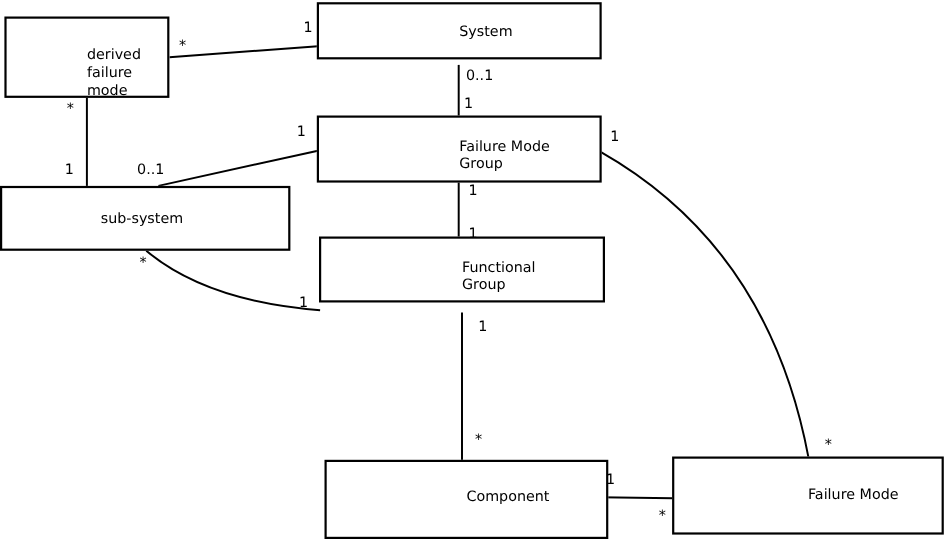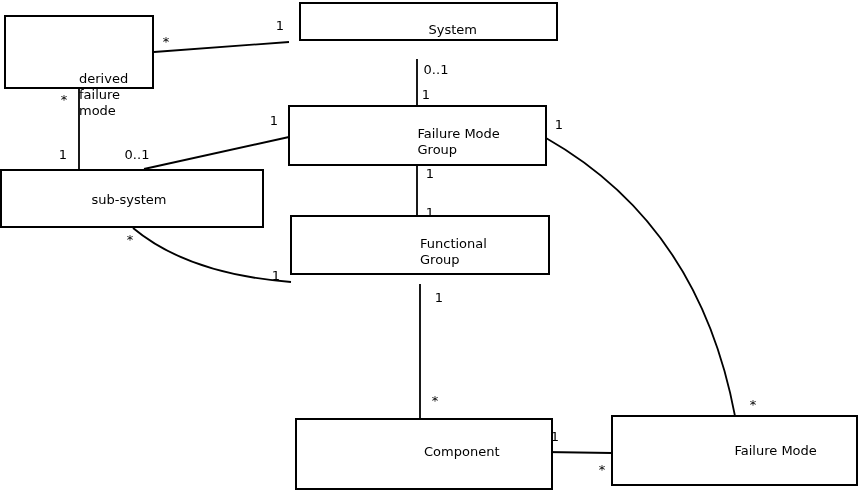--- a/index.html
+++ b/index.html
@@ -61,26 +61,26 @@
     <path d="M144,169 L289,137"></path>
     <path d="M417,59 L417,106"></path>
     <path d="M417,165 L417,226"></path>
     <path d="M133,228 Q188,274 291,282"></path>
     <path d="M546,138 Q699,225 735,416"></path>
     <path d="M420,284 L420,419"></path>
     <path d="M545,452 L612,453"></path>
   </svg>
 
   <div class="entity" style="left:4px; top:15px; width:150px; height:74px;">
-    <span class="lbl" style="top:50px;margin-top:28px;">derived
+    <span class="lbl" style="top:50px;">derived
 failure
 mode</span>
   </div>
 
-  <div class="entity" style="left:299px; top:2px; width:259px; height:39px;">
+  <div class="entity" style="left:288px; top:2px; width:259px; height:52px;">
     <span class="lbl" style="top:26px;">System</span>
   </div>
 
   <div class="entity" style="left:288px; top:105px; width:259px; height:61px;">
     <span class="lbl" style="top:35px;">Failure Mode
 Group</span>
   </div>
 
   <div class="entity" style="left:0px; top:169px; width:264px; height:59px;">
     <span class="lbl centered" style="left:127px; top:29px;">sub-system</span>

